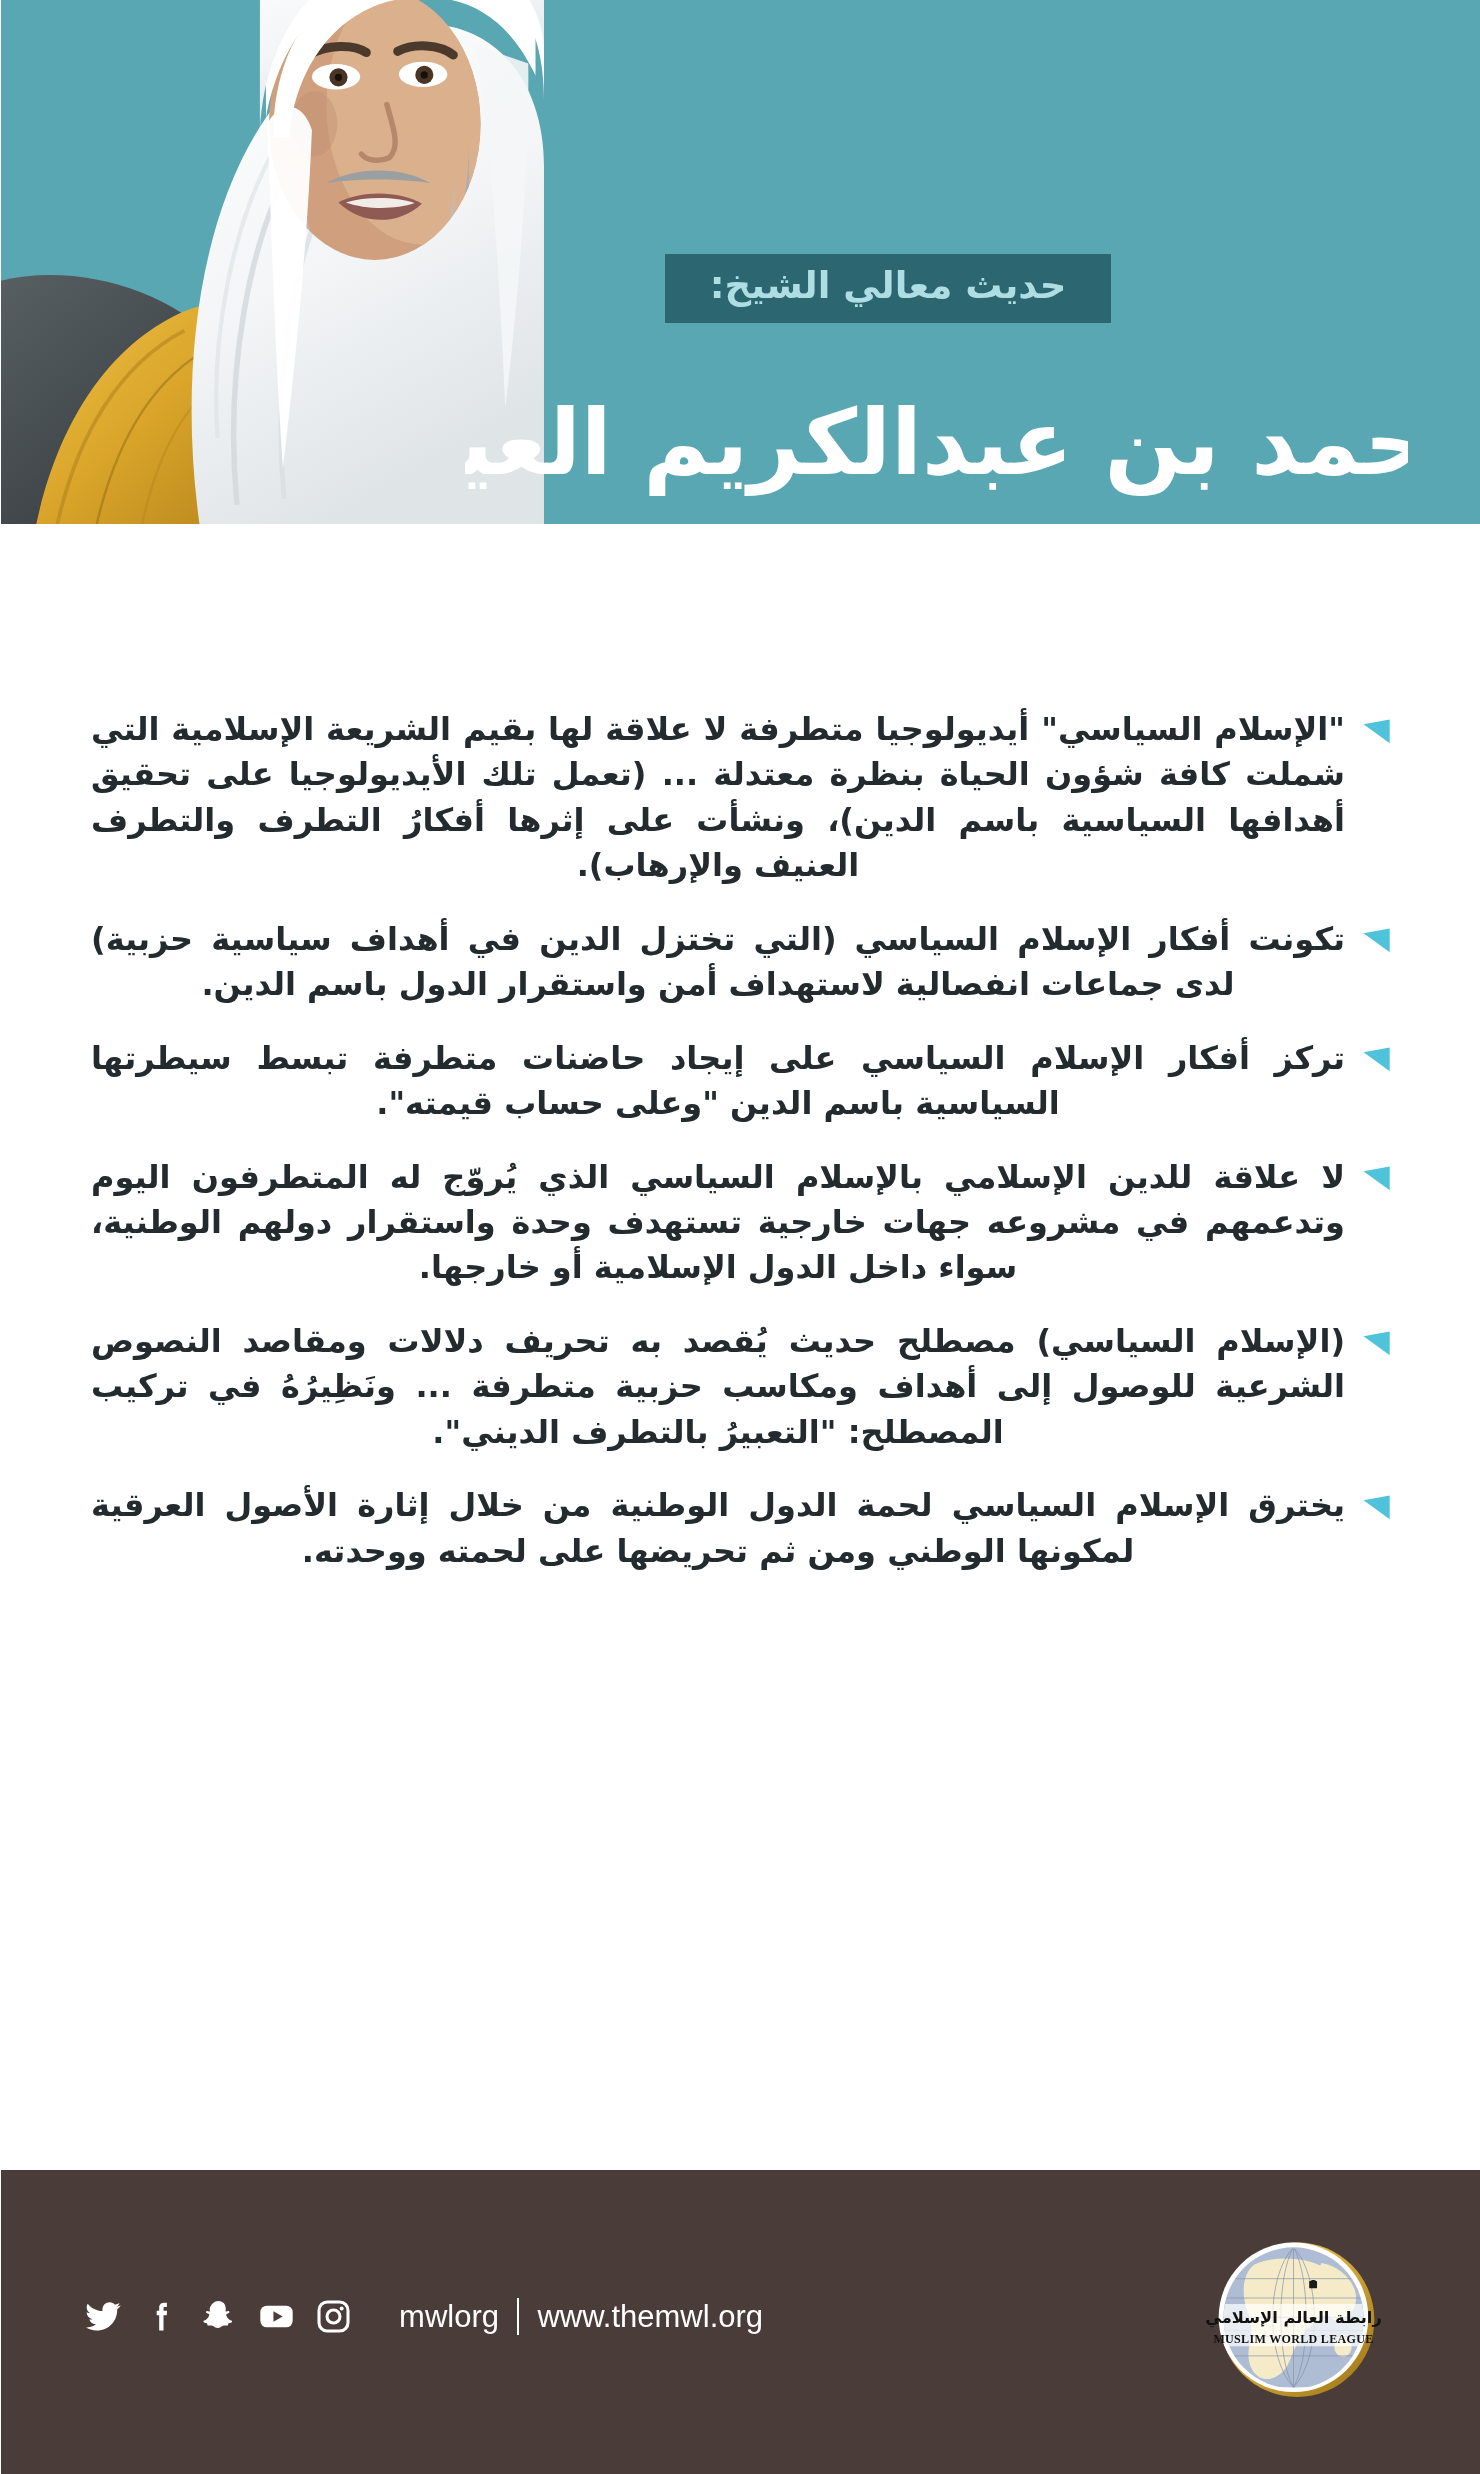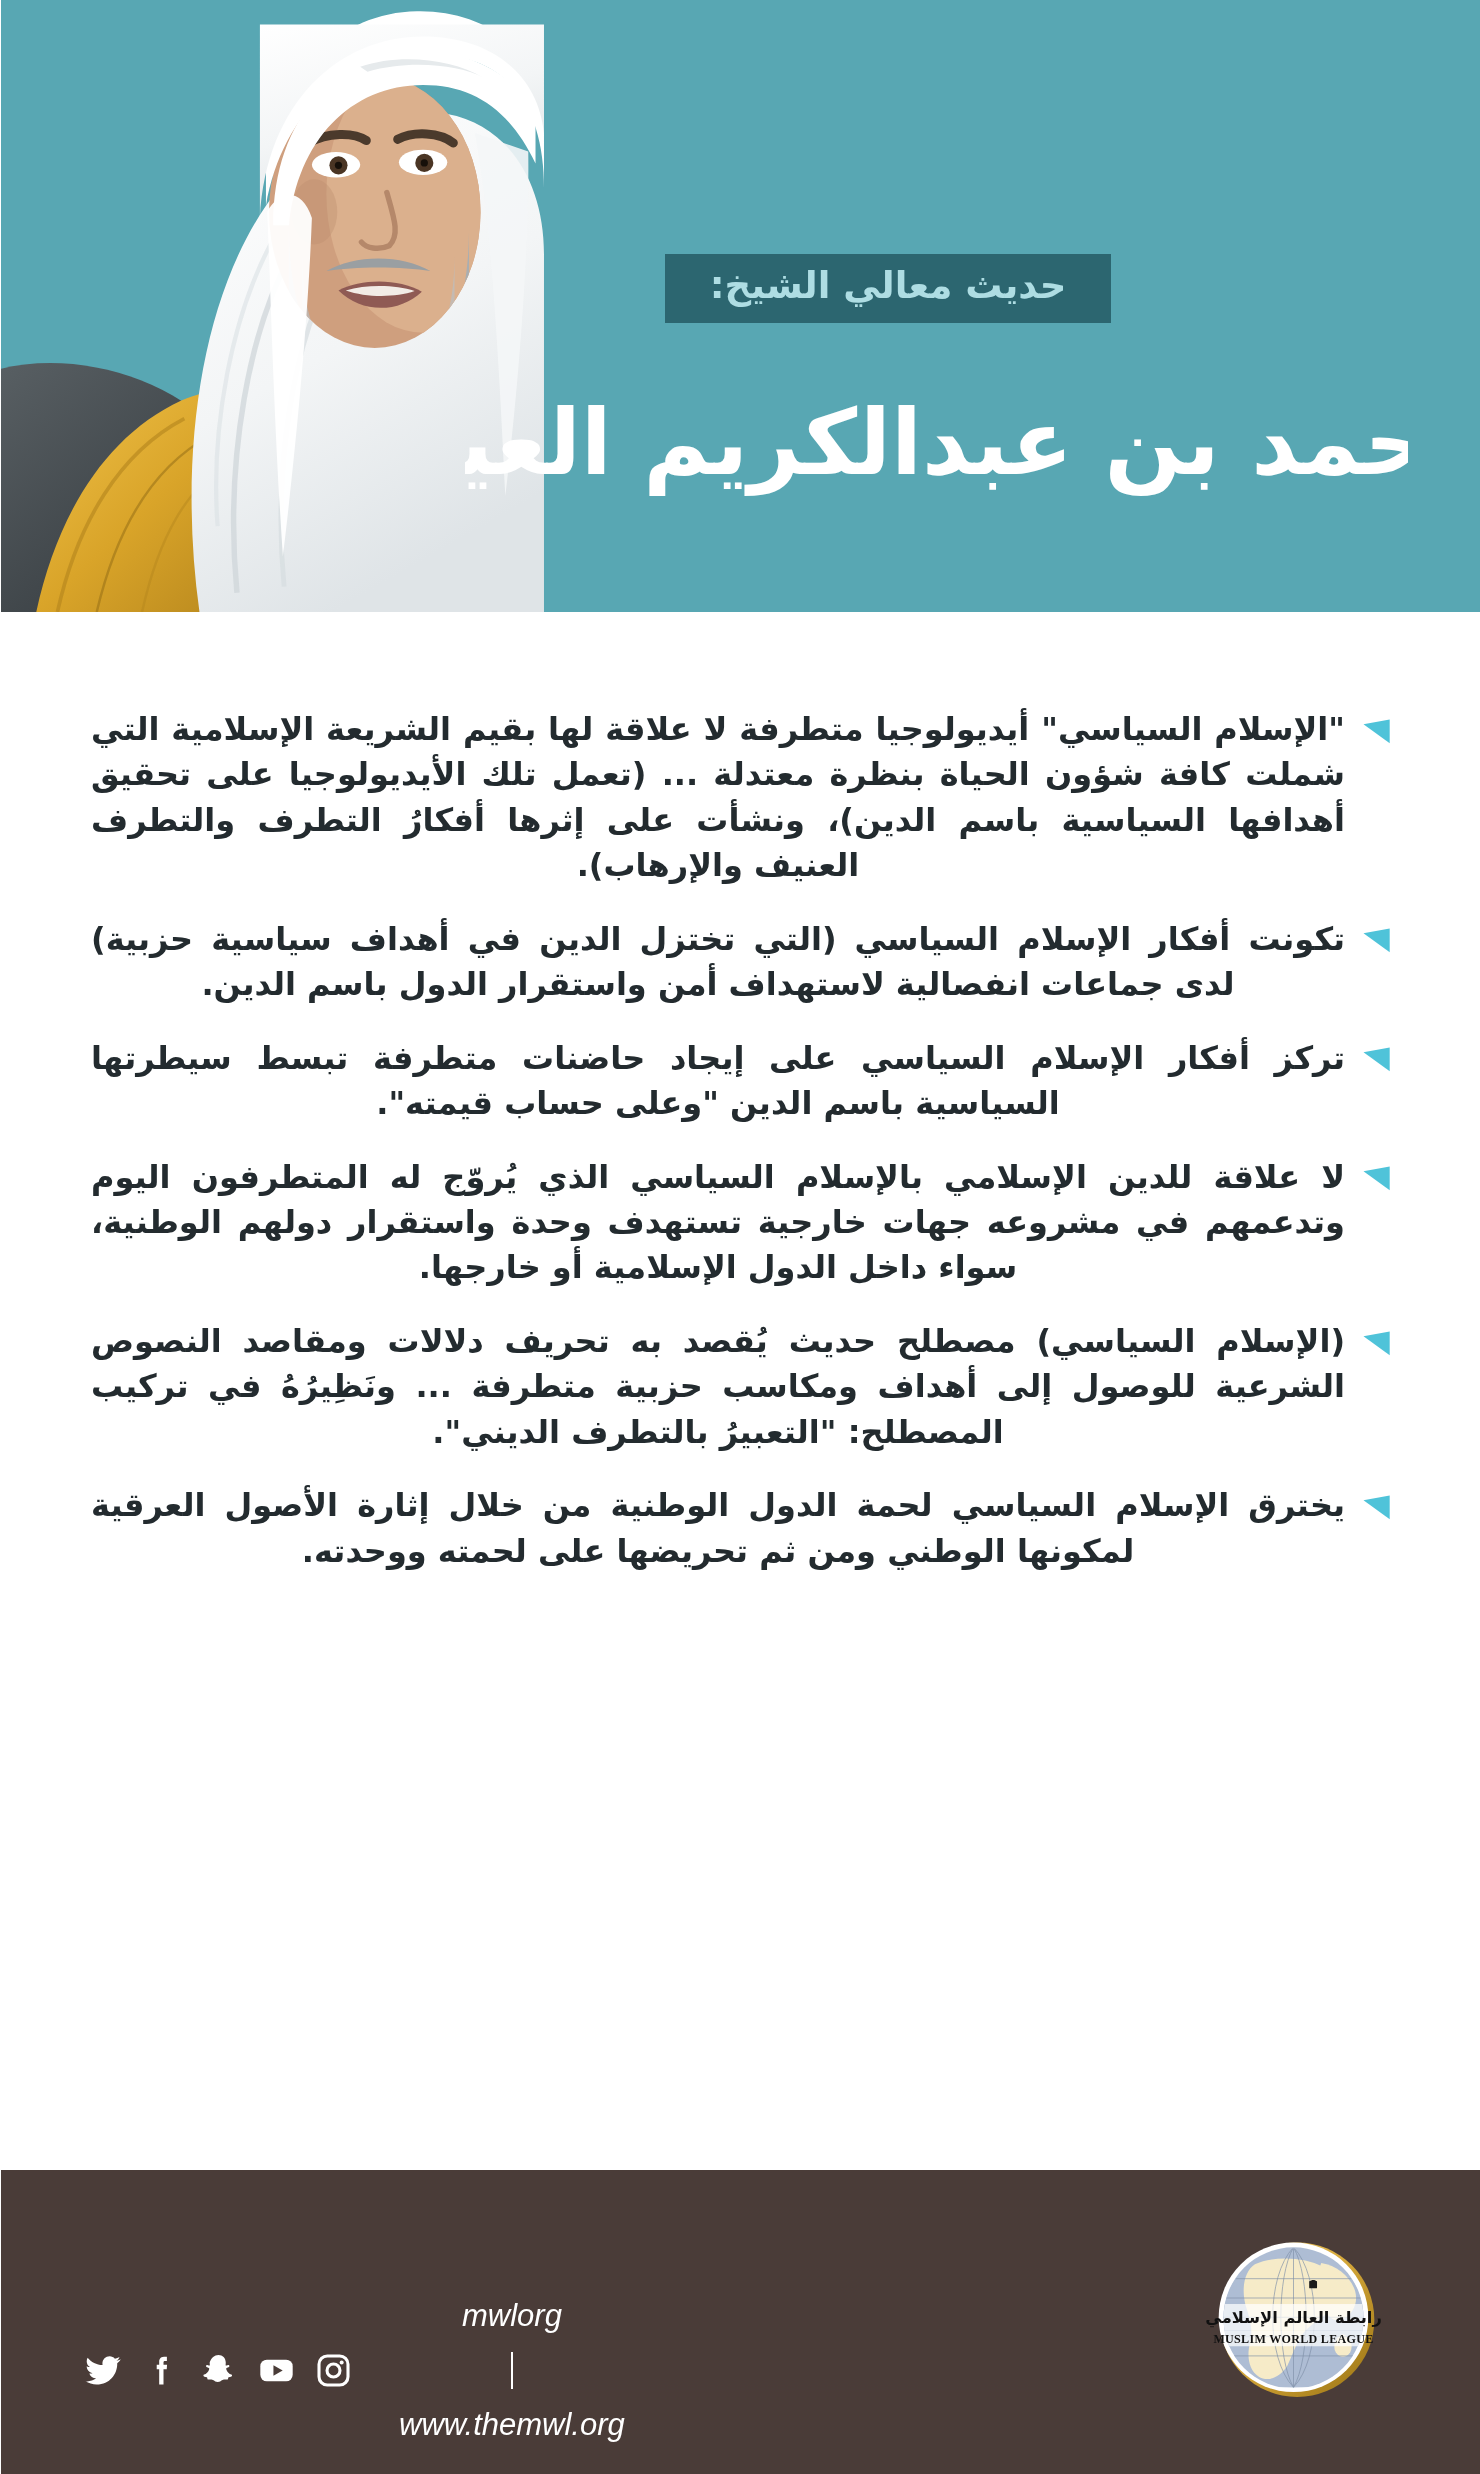--- a/index.html
+++ b/index.html
@@ -16,21 +16,21 @@
     width: 1481px;
     height: 2475px;
     overflow: hidden;
     background: #ffffff;
   }
 
   
   .header {
     position: relative;
     width: 100%;
-    height: 612px;
+    height: 524px;
     background: #58A7B3;
     overflow: hidden;
   }
 
   
   .portrait {
     position: absolute;
     left: 0;
     bottom: 0;
     width: 544px;
@@ -142,29 +142,28 @@
     width: 37px;
     height: 37px;
     display: flex;
     align-items: center;
     justify-content: center;
   }
   .social-icon svg { display: block; }
 
   .handle-group {
     display: flex;
-    flex-direction: column;
+    flex-direction: row;
     align-items: center;
     gap: 18px;
     margin-left: 26.6px;
     color: #ffffff;
     font-size: 31px;
     font-family: "Liberation Sans", sans-serif;
     white-space: nowrap;
-    font-style: italic;
   }
   .sep-bar {
     display: inline-block;
     width: 2.4px;
     height: 37px;
     background: #ffffff;
   }
 
   .mwl-logo {
     position: absolute;

